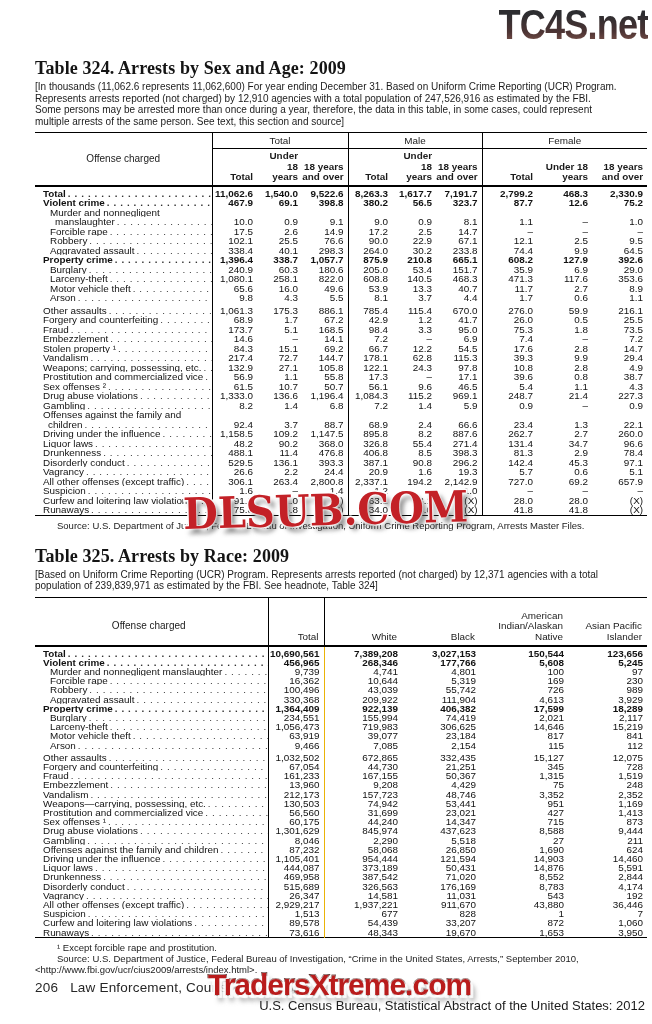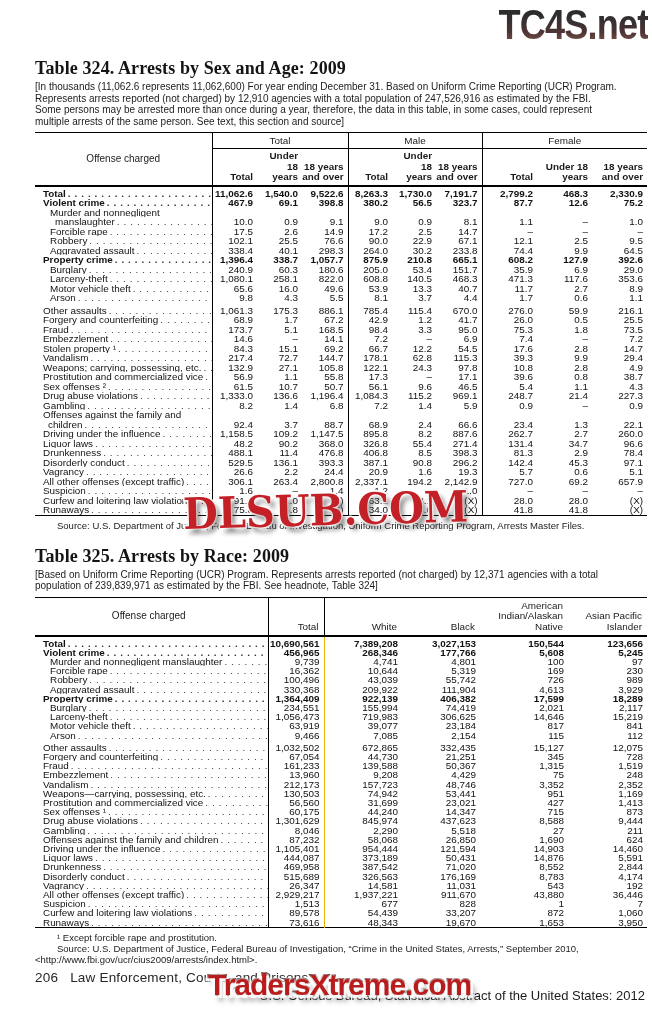--- a/index.html
+++ b/index.html
@@ -35,21 +35,21 @@
   .t324 .grp.vr { border-right:1px solid #000; }
   .t324 .sub th { text-align:right; vertical-align:bottom; white-space:pre-line; line-height:10.6px; padding:2px 4px 2px 0; border-bottom:2px solid #000;font-weight:bold; }
   .t324 .sub th.vr { border-right:1px solid #000; }
   .t324 td.lbl { padding-left:8px; border-right:1px solid #000; }
   .t324 td.lbl.ind { padding-left:15px; }
   .t324 td:nth-child(4), .t324 td:nth-child(7) { border-right:1px solid #000; }
   .t324 tbody tr:first-child td { padding-top:2px; }
 
   
   .t325 { margin-top:3px; }
-  .t325 thead th { text-align:right; vertical-align:bottom; white-space:pre-line; line-height:10.6px; padding:3px 5px 2px 0; border-bottom:2px solid #000; }
+  .t325 thead th { text-align:right; vertical-align:bottom; white-space:pre-line; line-height:10.6px; padding:13px 5px 2px 0; border-bottom:2px solid #000; }
   .t325 .oc { text-align:center; vertical-align:middle; border-right:1px solid #000; font-size:10px; }
   .t325 th.vr { border-right:1px solid #000; }
   .t325 td { line-height:9.2px; }
   .t325 td.lbl { padding-left:8px; border-right:1px solid #000; }
   .t325 td.lbl.ind { padding-left:15px; }
   .t325 td:nth-child(2) { border-right:1px solid #eab308; }
   .t325 tbody tr:first-child td { padding-top:2px; }
 
   
   .fnblock { margin-top:4px; }
@@ -129,21 +129,21 @@
             <td class="lbl">
               <div class="lw">
                 <span class="lt">Total</span>
                 <span class="dots"></span>
               </div>
             </td>
             <td class="num">11,062.6</td>
             <td class="num">1,540.0</td>
             <td class="num">9,522.6</td>
             <td class="num">8,263.3</td>
-            <td class="num">1,730.0</td>
+            <td class="num">1,617.7</td>
             <td class="num">7,191.7</td>
             <td class="num">2,799.2</td>
             <td class="num">468.3</td>
             <td class="num">2,330.9</td>
           </tr>
           <tr class="b">
             <td class="lbl">
               <div class="lw">
                 <span class="lt">Violent crime</span>
                 <span class="dots"></span>
@@ -878,21 +878,21 @@
             <td class="num">728</td>
           </tr>
           <tr class="">
             <td class="lbl">
               <div class="lw">
                 <span class="lt">Fraud</span>
                 <span class="dots"></span>
               </div>
             </td>
             <td class="num">161,233</td>
-            <td class="num">139,588</td>
+            <td class="num">167,155</td>
             <td class="num">50,367</td>
             <td class="num">1,315</td>
             <td class="num">1,519</td>
           </tr>
           <tr class="">
             <td class="lbl">
               <div class="lw">
                 <span class="lt">Embezzlement</span>
                 <span class="dots"></span>
               </div>

